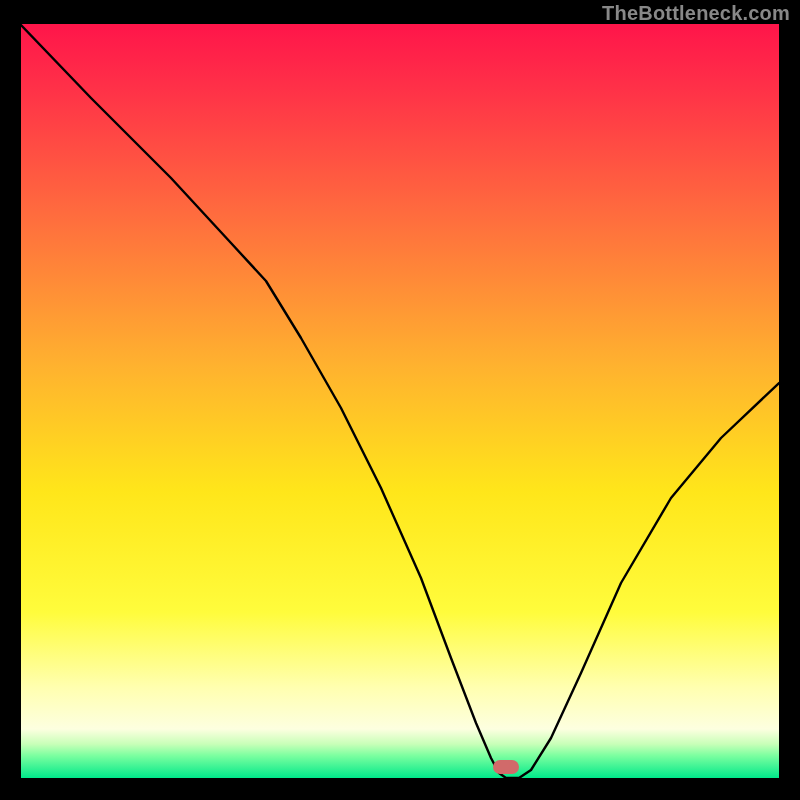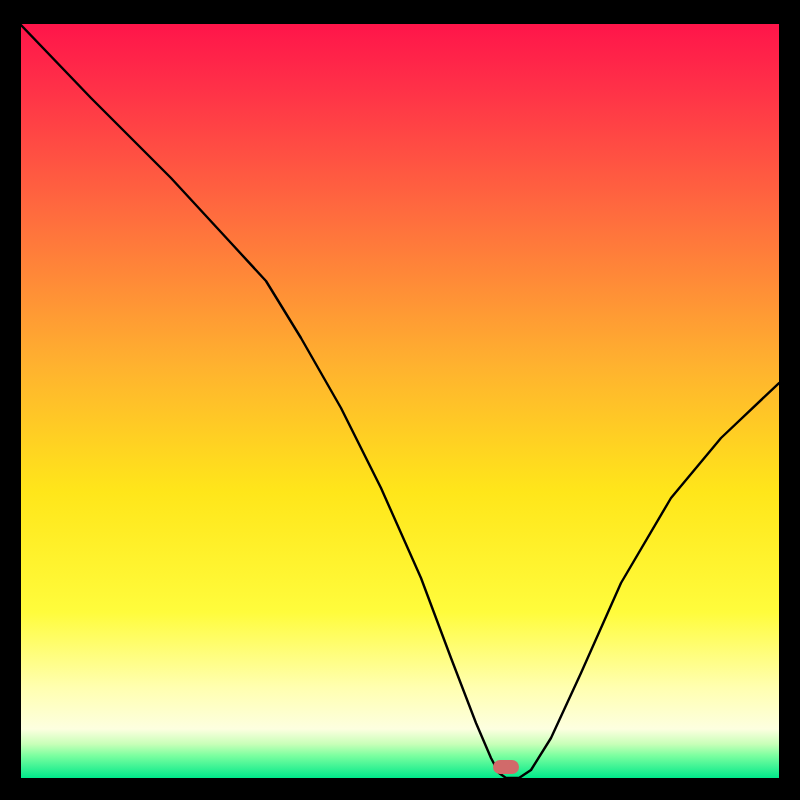--- a/index.html
+++ b/index.html
@@ -74,20 +74,21 @@
     position: absolute;
     border-radius: 7px;
     background: #d16a6a;
   }
 </style>
 </head>
 <body>
 
 <div class="frame">
 
+  <div class="watermark">TheBottleneck.com</div>
 
   <div class="plot-area">
 
     <div class="gradient"></div>
 
     <svg class="curve" viewBox="0 0 758 754" preserveAspectRatio="none">
       <path d="M0 1 L70 74 L150 154 L210 219 L245 257 L280 314 L320 384 L360 464 L400 554 L430 634 L455 699 L470 734 L478 749 L485 754 L498 754 L510 746 L530 714 L560 649 L600 559 L650 474 L700 414 L758 359"></path>
     </svg>
 
     <div class="marker" style="left: 472.12px; top: 736.23px; width: 26px; height: 14px; background: rgb(209, 106, 106);"></div>

